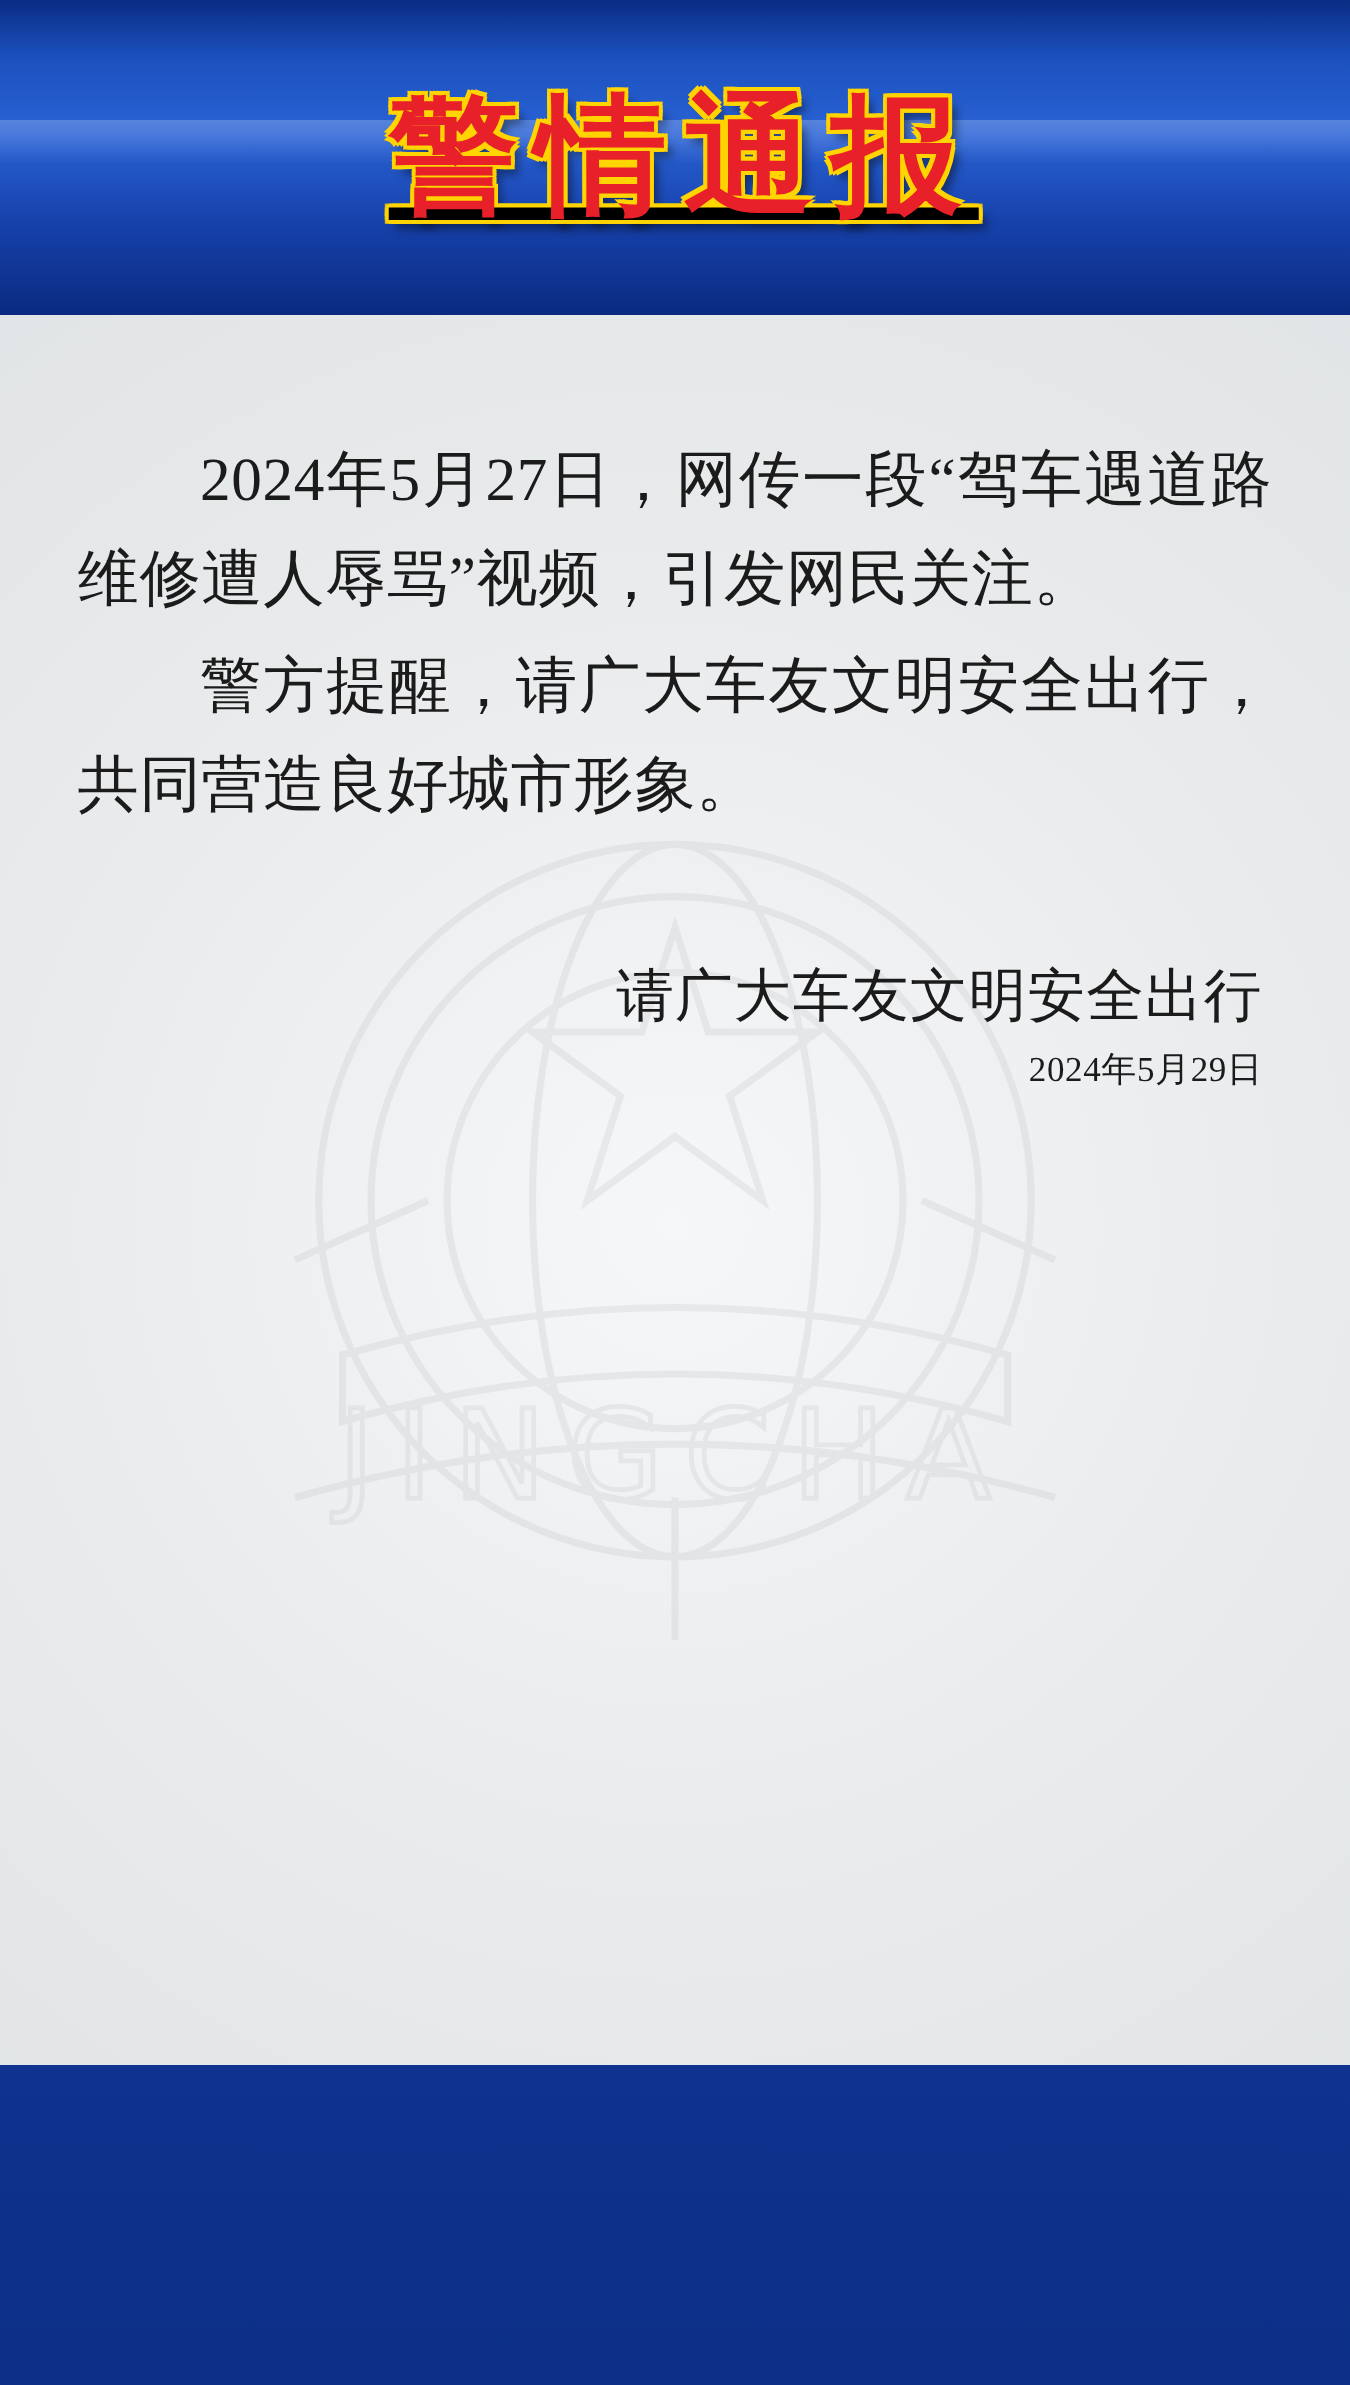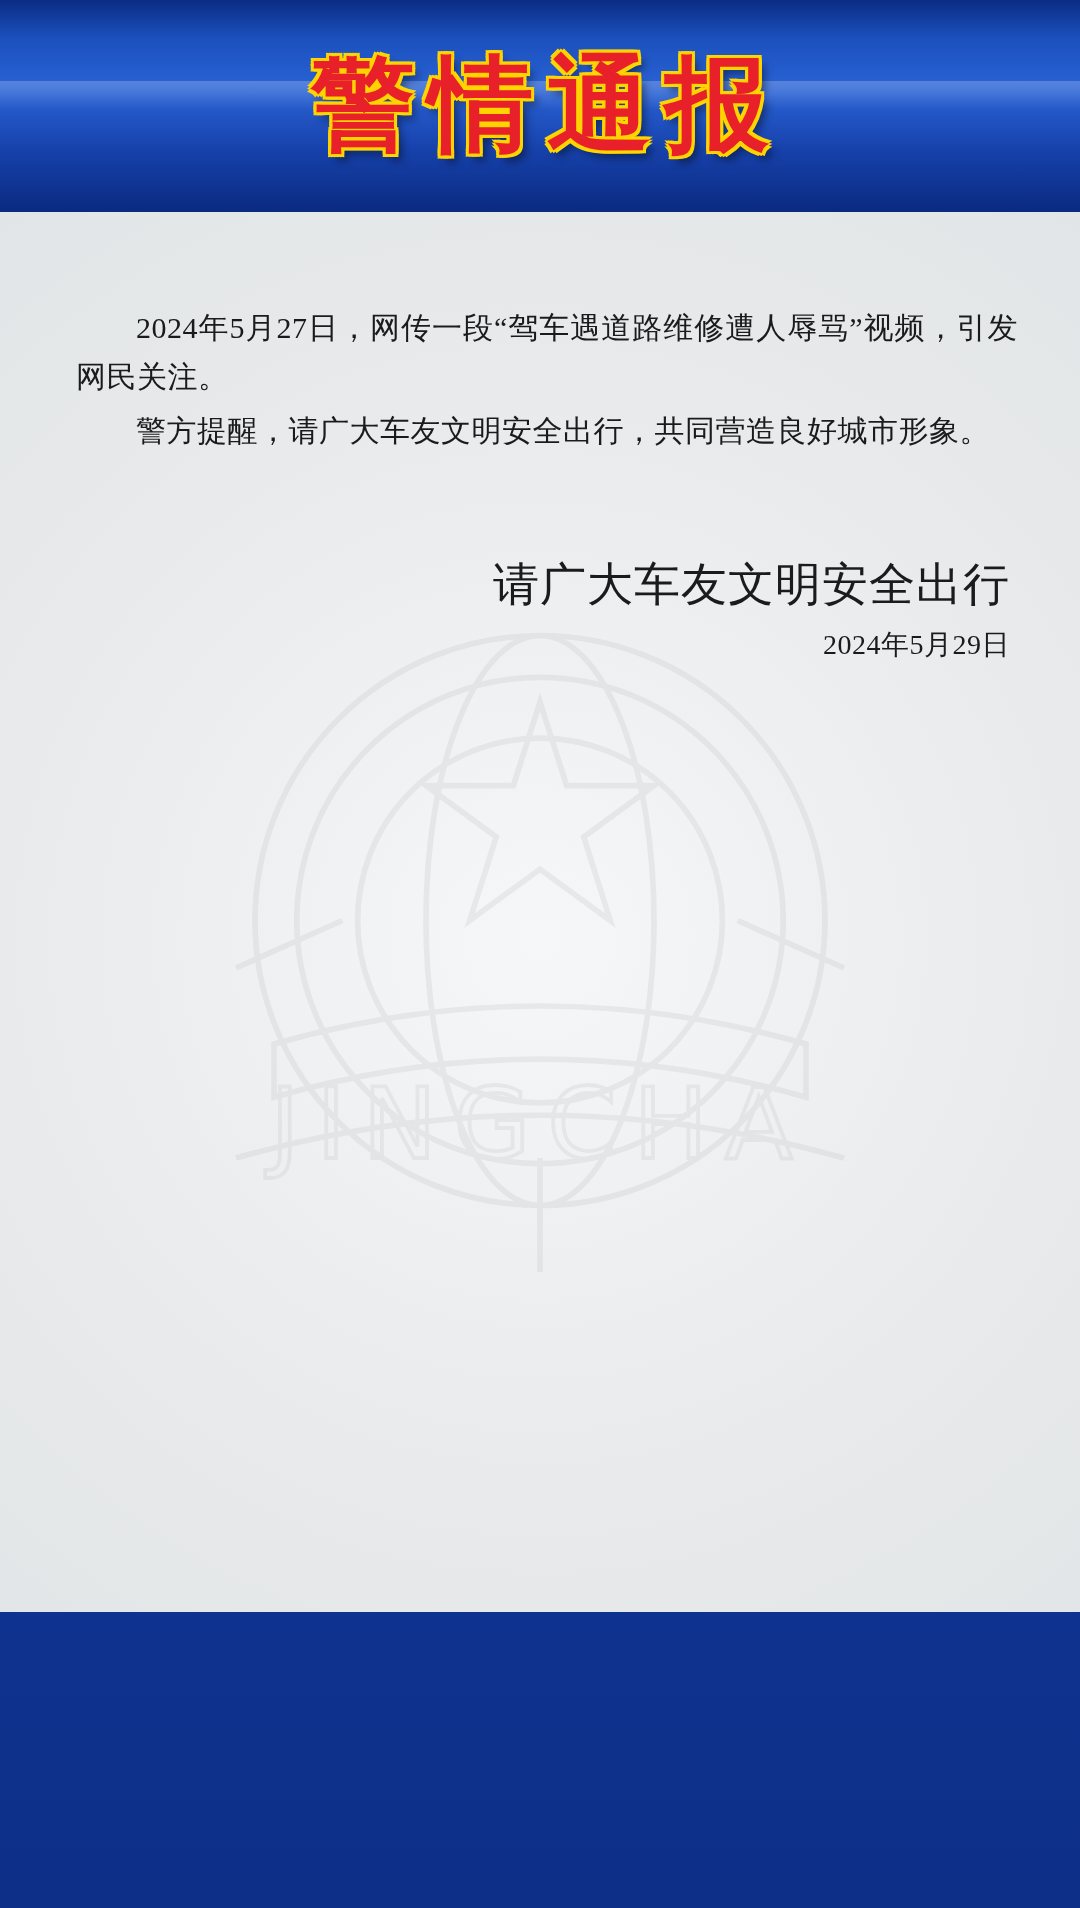--- a/index.html
+++ b/index.html
@@ -19,27 +19,28 @@
     width: 1080px;
     height: 1908px;
     background: linear-gradient(180deg, #0b2f86 0%, #123ea6 35%, #0d2f88 100%);
     box-sizing: border-box;
     overflow: hidden;
   }
 
   
   .header {
     position: relative;
-    height: 212px;
+    height: 252px;
     background:
       linear-gradient(180deg, #0a2c84 0%, #1b50bd 18%, #2a63d6 42%, #1742ac 70%, #0a2a80 100%);
     display: flex;
     align-items: center;
     justify-content: center;
     overflow: hidden;
+    text-decoration: underline;
   }
   .header::before {
     content: "";
     position: absolute;
     left: 0; right: 0;
     top: 38%;
     height: 14%;
     background: linear-gradient(180deg, rgba(255,255,255,0.22), rgba(255,255,255,0.0));
     pointer-events: none;
   }
@@ -89,26 +90,26 @@
     pointer-events: none;
   }
   .watermark svg { width: 100%; height: 100%; display: block; }
 
   .content {
     position: relative;
     z-index: 2;
     padding: 92px 62px 0 62px;
   }
   .para {
-    font-size: 30px;
+    font-size: 49px;
     line-height: 1.62;
     color: #1b1b1b;
     text-indent: 2em;
     text-align: justify;
-    margin: 0 0 6px 14px;
+    margin: 0 0 6px 0;
     letter-spacing: 0.5px;
     font-family: "Liberation Serif", "DejaVu Serif", serif;
   }
 
   .signature {
     position: relative;
     z-index: 2;
     margin-top: 96px;
     padding-right: 70px;
     text-align: right;

